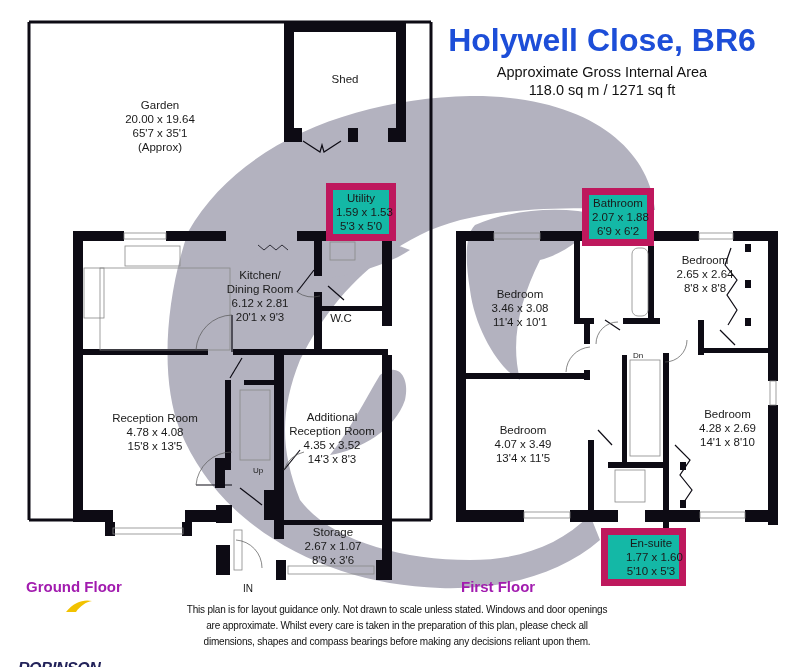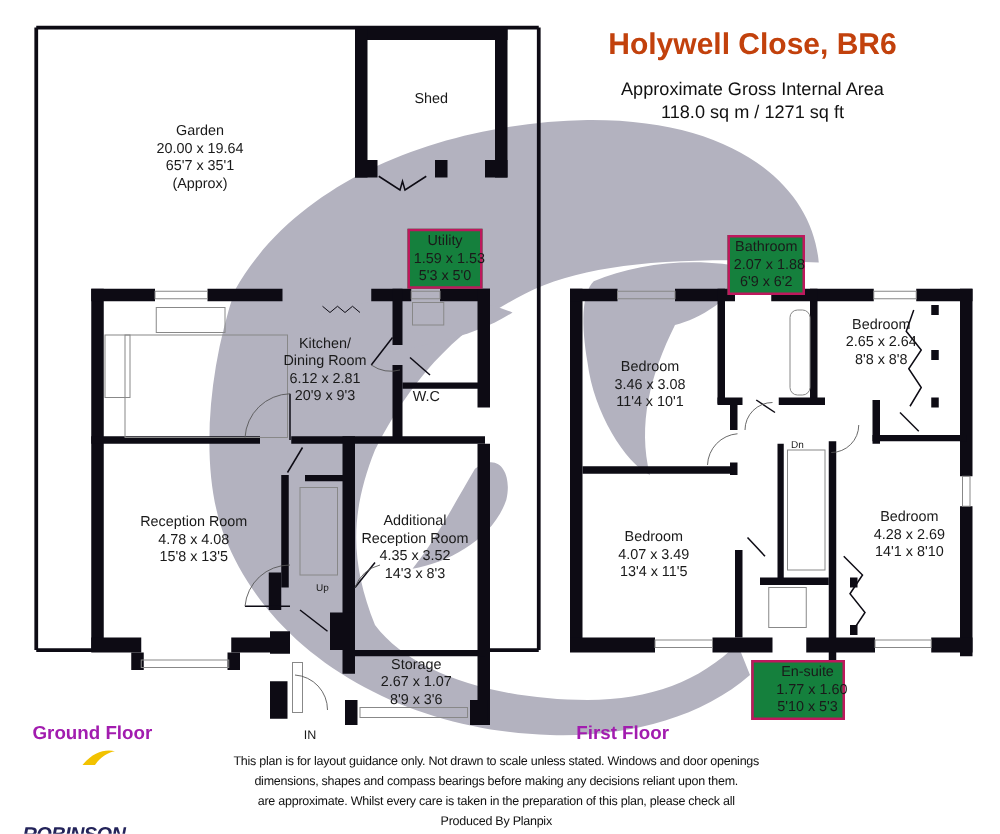--- a/index.html
+++ b/index.html
@@ -1,21 +1,21 @@
 <!DOCTYPE html>
 <html><head>
 <meta charset="utf-8">
 <style>
   html, body { margin:0; padding:0; background:#fff; }
   body { width:800px; height:667px; position:relative; overflow:hidden; font-family:"Liberation Sans", sans-serif; color:#111; }
   #plan { position:absolute; left:0; top:0; width:800px; height:667px; }
   .lbl { position:absolute; text-align:center; font-size:11.5px; line-height:14px; color:#1a1a1a; }
   .lbl div { white-space:nowrap; }
-  .boxed { border:2px solid #be185d; background:#15803d; padding:1px 3px; }
-  .title { position:absolute; left:444px; top:22px; width:316px; text-align:center; font-weight:bold; font-size:24px; color:#c2410c; }
+  .boxed { border:7px solid #be185d; background:#14b8a6; padding:1px 3px; }
+  .title { position:absolute; left:444px; top:22px; width:316px; text-align:center; font-weight:bold; font-size:32px; color:#1d4ed8; }
   .sub { position:absolute; left:444px; top:63px; width:316px; text-align:center; font-size:14.5px; line-height:18px; color:#111; }
   .floor { position:absolute; font-weight:bold; font-size:15px; color:#a21caf; }
   .disclaimer { position:absolute; left:112px; top:602px; width:570px; text-align:center; font-family:"Liberation Sans Narrow","Liberation Sans", sans-serif; font-size:10px; line-height:16px; color:#111; letter-spacing:-0.2px; }
   .logo { position:absolute; left:18px; top:598px; width:86px; height:52px; }
   .logo .l1, .logo .l2 { position:absolute; font-weight:bold; font-style:italic; color:#23235a; font-size:16px; letter-spacing:-0.5px;margin-top:48px; }
   .logo .l1 { left:0; top:14px; }
   .logo .l2 { left:6px; top:31px; }
   .small { font-size:8px; }
 </style>
 </head>
@@ -178,21 +178,21 @@
 </div>
 <div class="lbl boxed" style="left:326px;top:183px;width:50px;">
   <div>Utility</div>
   <div>1.59 x 1.53</div>
   <div>5'3 x 5'0</div>
 </div>
 <div class="lbl" style="left:225px;top:268px;width:70px;">
   <div>Kitchen/</div>
   <div>Dining Room</div>
   <div>6.12 x 2.81</div>
-  <div>20'9 x 9'3</div>
+  <div>20'1 x 9'3</div>
 </div>
 <div class="lbl" style="left:326px;top:311px;width:30px;">
   <div>W.C</div>
 </div>
 <div class="lbl" style="left:105px;top:411px;width:100px;">
   <div>Reception Room</div>
   <div>4.78 x 4.08</div>
   <div>15'8 x 13'5</div>
 </div>
 <div class="lbl" style="left:287px;top:410px;width:90px;">
@@ -247,16 +247,15 @@
 <div class="logo">
   <svg width="30" height="16" style="position:absolute;left:46px;top:0;">
     <path d="M2,14 C10,4 20,1 28,3 C22,4 16,8 12,14 Z" fill="#f2c200"></path>
   </svg>
   <span class="l1">ROBINSON</span>
   <span class="l2">JACKSON</span>
 </div>
 
 <div class="disclaimer">
   <div>This plan is for layout guidance only. Not drawn to scale unless stated. Windows and door openings</div>
+  <div>are approximate. Whilst every care is taken in the preparation of this plan, please check all</div>
   <div>dimensions, shapes and compass bearings before making any decisions reliant upon them.</div>
-  <div>are approximate. Whilst every care is taken in the preparation of this plan, please check all</div>
-  <div>Produced By Planpix</div>
 </div>
 
 </body></html>

